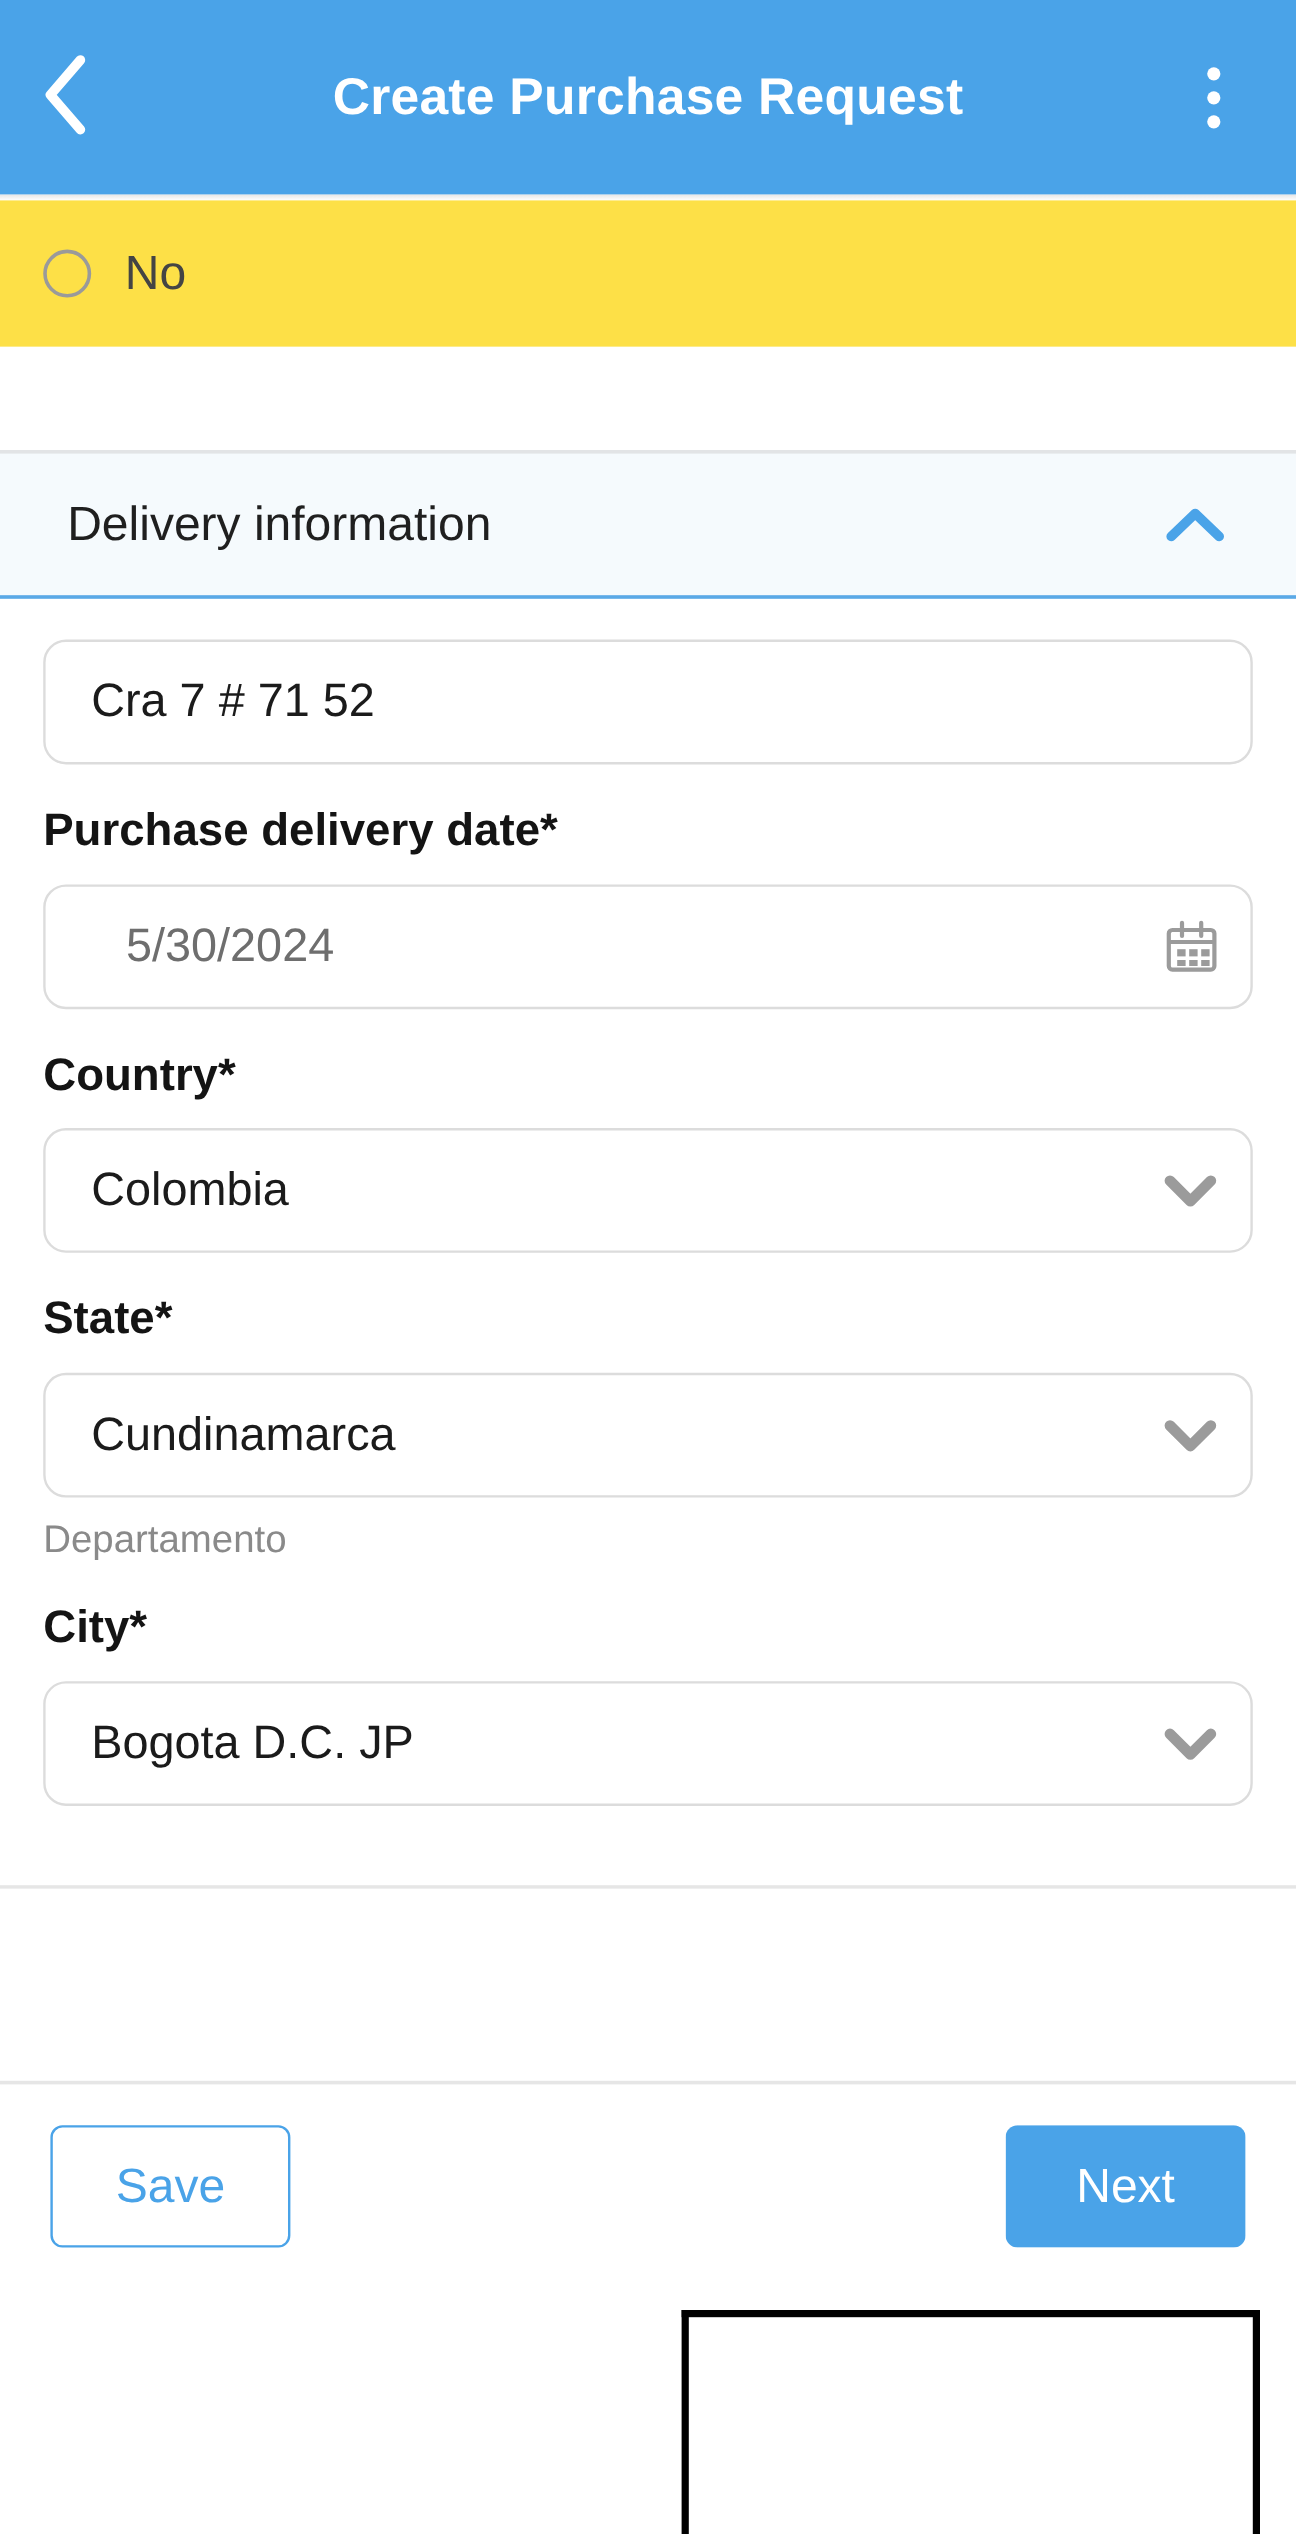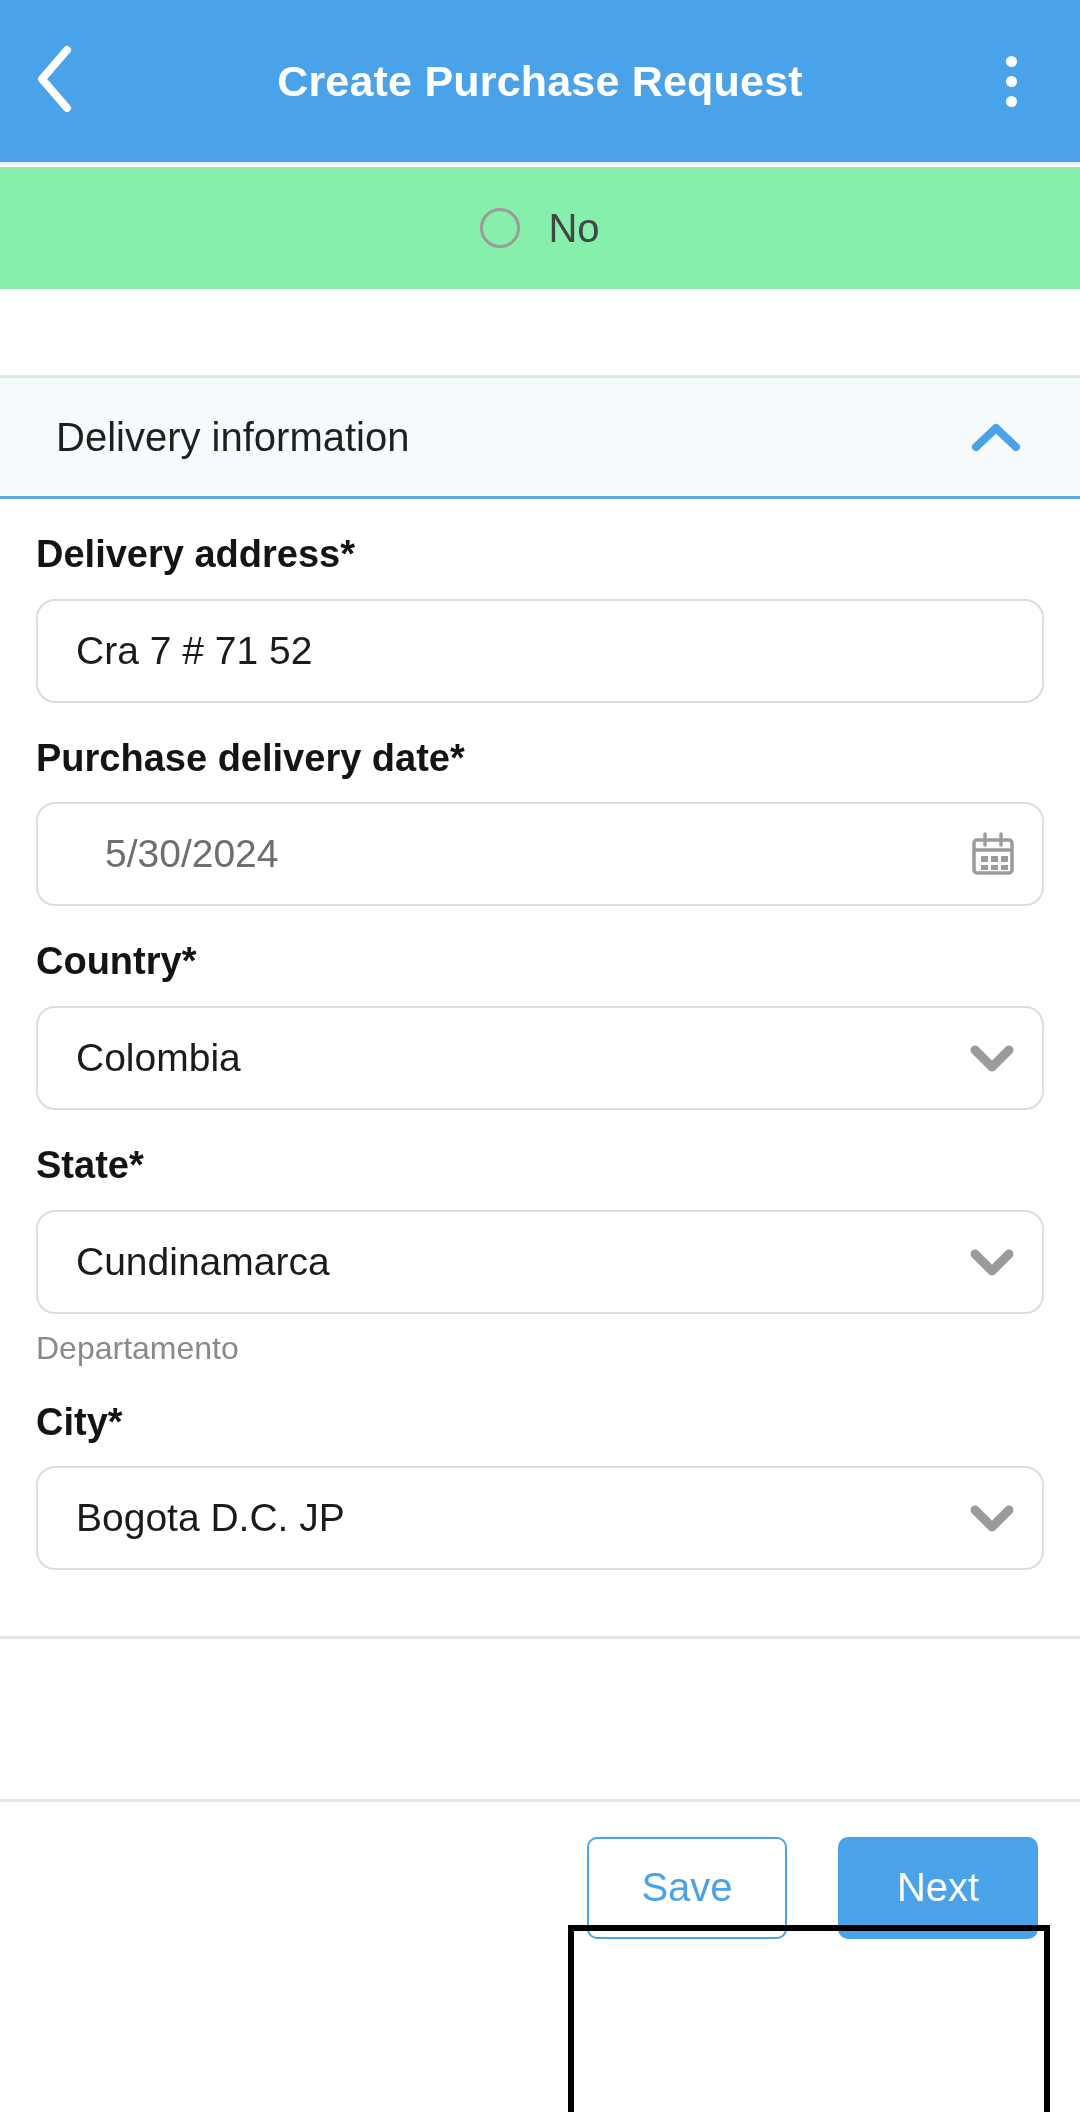--- a/index.html
+++ b/index.html
@@ -75,22 +75,21 @@
     height: 5px;
     background: linear-gradient(to bottom, rgba(0,0,0,0.10), rgba(0,0,0,0));
   }
 
   
   .radio-row {
     height: 122px;
     display: flex;
     align-items: center;
     padding: 0 36px;
-    background: #86efac;
-    justify-content: center;
+    background: #fde047;
   }
   .radio-mark {
     width: 40px;
     height: 40px;
     border: 3px solid #9a9a9a;
     border-radius: 50%;
     flex: 0 0 auto;
   }
   .radio-label {
     margin-left: 28px;
@@ -181,22 +180,22 @@
 
   
   .footer-spacer { height: 160px; background: #ffffff; }
 
   .footer {
     height: 174px;
     background: #ffffff;
     border-top: 3px solid #e6e6e6;
     display: flex;
     align-items: center;
-    justify-content: flex-end;
-    gap: 51px;
+    justify-content: space-between;
+    gap: 39px;
     padding: 0 42px;
   }
 
   .btn {
     height: 102px;
     min-width: 200px;
     border-radius: 10px;
     font-size: 40px;
     display: flex;
     align-items: center;
@@ -260,21 +259,20 @@
     <span class="section-chevron">
       <svg width="52" height="34" viewBox="0 0 52 34">
         <path d="M6 27 L26 8 L46 27" fill="none" stroke="#4aa3e8" stroke-width="8" stroke-linecap="round" stroke-linejoin="round"></path>
       </svg>
     </span>
   </div>
 
   <div class="form">
 
     <div class="field">
-      <div class="field-label">Delivery address*</div>
       <div class="control">
         <span class="control-value">Cra 7 # 71 52</span>
       </div>
     </div>
 
     <div class="field">
       <div class="field-label">Purchase delivery date*</div>
       <div class="control">
         <span class="control-value muted">5/30/2024</span>
         <span class="control-addon">

